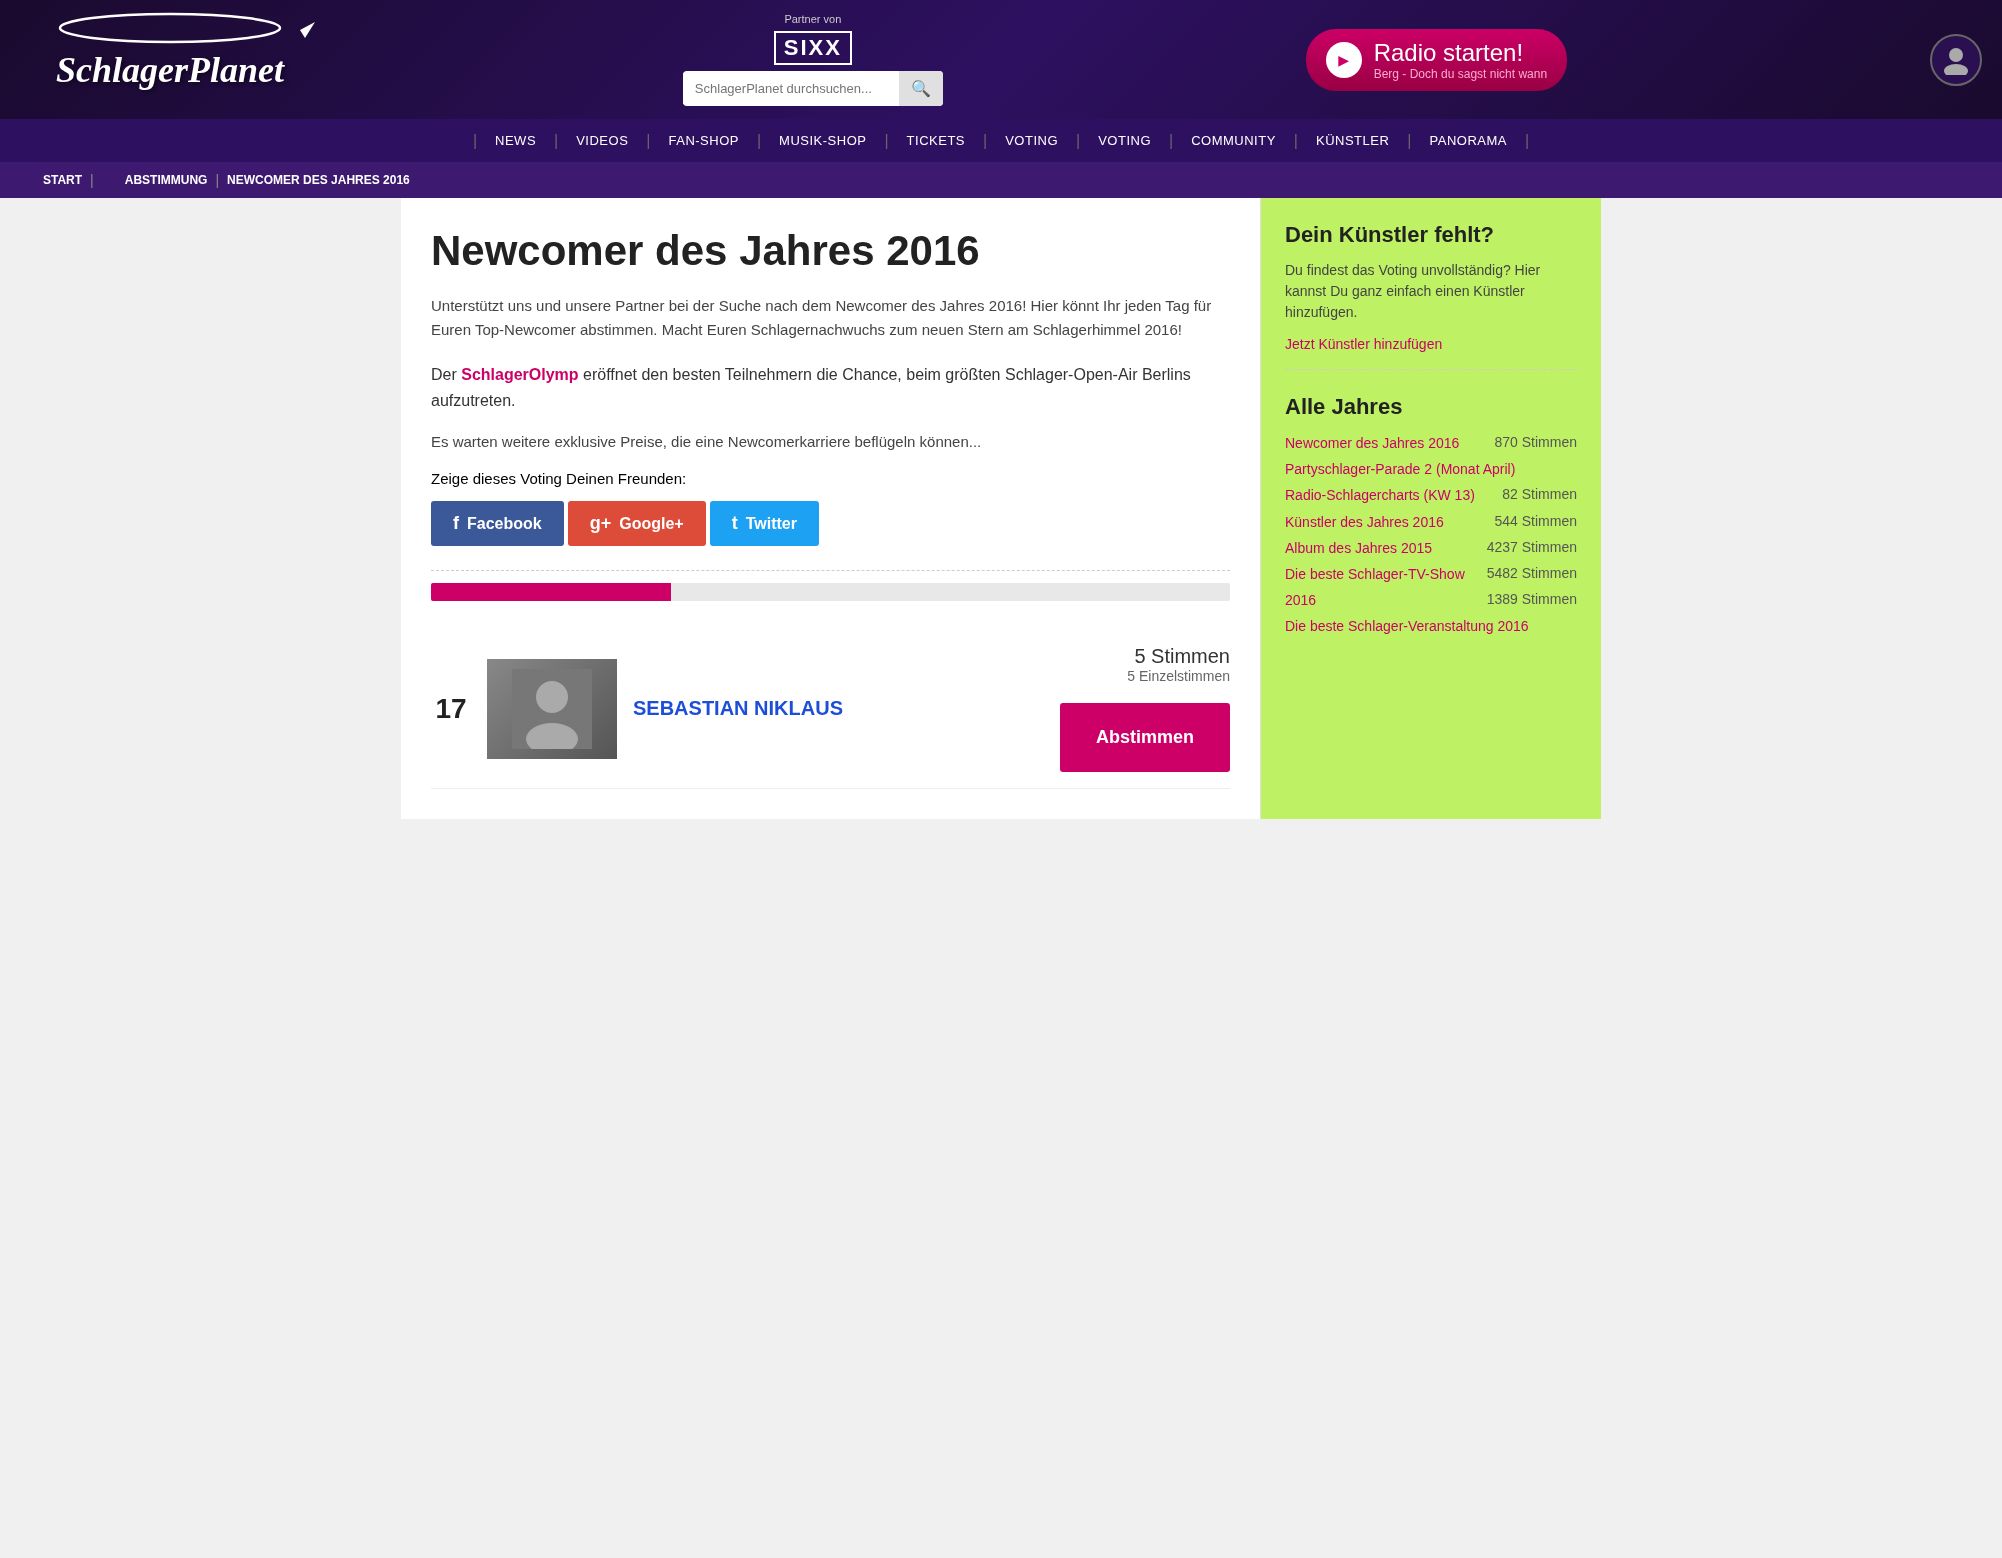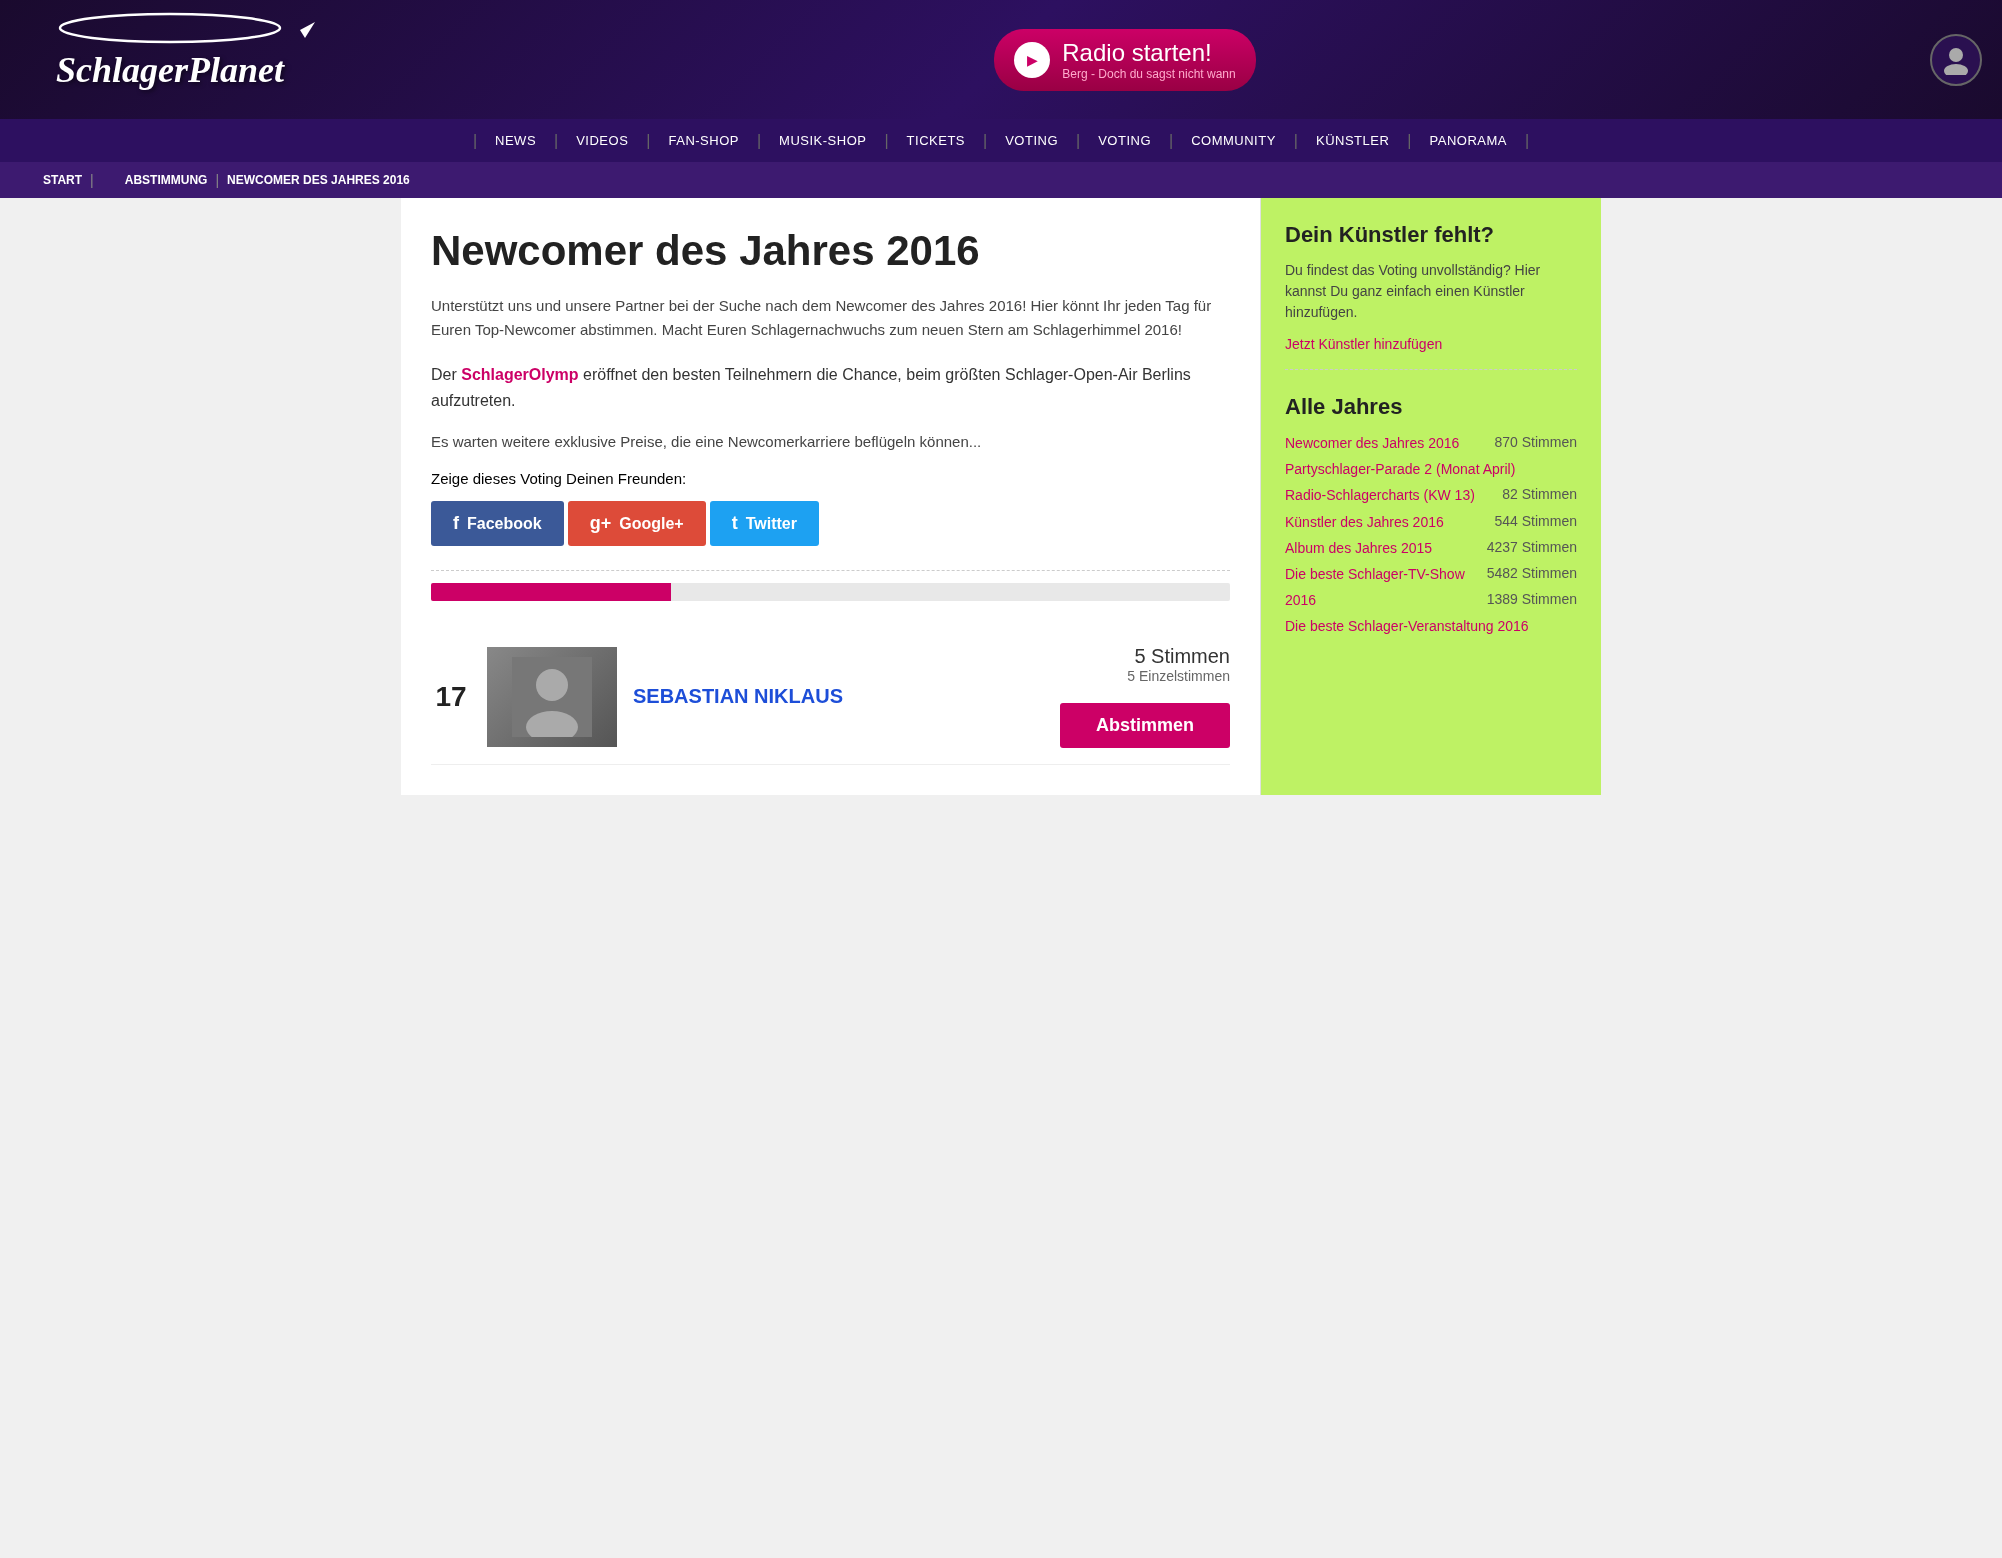--- a/index.html
+++ b/index.html
@@ -307,21 +307,21 @@
       color: #333;
     }
     .votes-single {
       font-size: 14px;
       color: #666;
     }
     .vote-btn {
       background: #cc0066;
       color: white;
       border: none;
-      padding: 12px 30px;
+      padding: 24px 30px;
       font-size: 18px;
       font-weight: bold;
       cursor: pointer;
       border-radius: 3px;
       margin-top: 19px;
       width: 170px;
     }
 
     
     .sidebar-section {
@@ -379,20 +379,28 @@
   <div class="logo-area">
     <div class="logo-text">
       <svg width="300" height="90" viewBox="0 0 300 90">
         <ellipse cx="150" cy="18" rx="110" ry="14" fill="none" stroke="white" stroke-width="2.5"></ellipse>
         <text x="150" y="72" text-anchor="middle" font-family="Georgia, serif" font-size="36" font-style="italic" font-weight="bold" fill="white" stroke="none">SchlagerPlanet</text>
         <polygon points="280,20 295,12 285,28" fill="white"></polygon>
       </svg>
     </div>
   </div>
 
+  <div class="header-center">
+    <div class="partner-label">Partner von</div>
+    <div class="sixx-logo">SIXX</div>
+    <div class="search-bar">
+      <input class="search-input" type="text" placeholder="SchlagerPlanet durchsuchen..." style="">
+      <button class="search-btn">🔍</button>
+    </div>
+  </div>
 
   <button class="radio-btn">
     <div class="play-icon">▶</div>
     <div class="radio-text">
       <div class="radio-title">Radio starten!</div>
       <div class="radio-subtitle">Berg - Doch du sagst nicht wann</div>
     </div>
   </button>
 
   <div class="user-icon">

